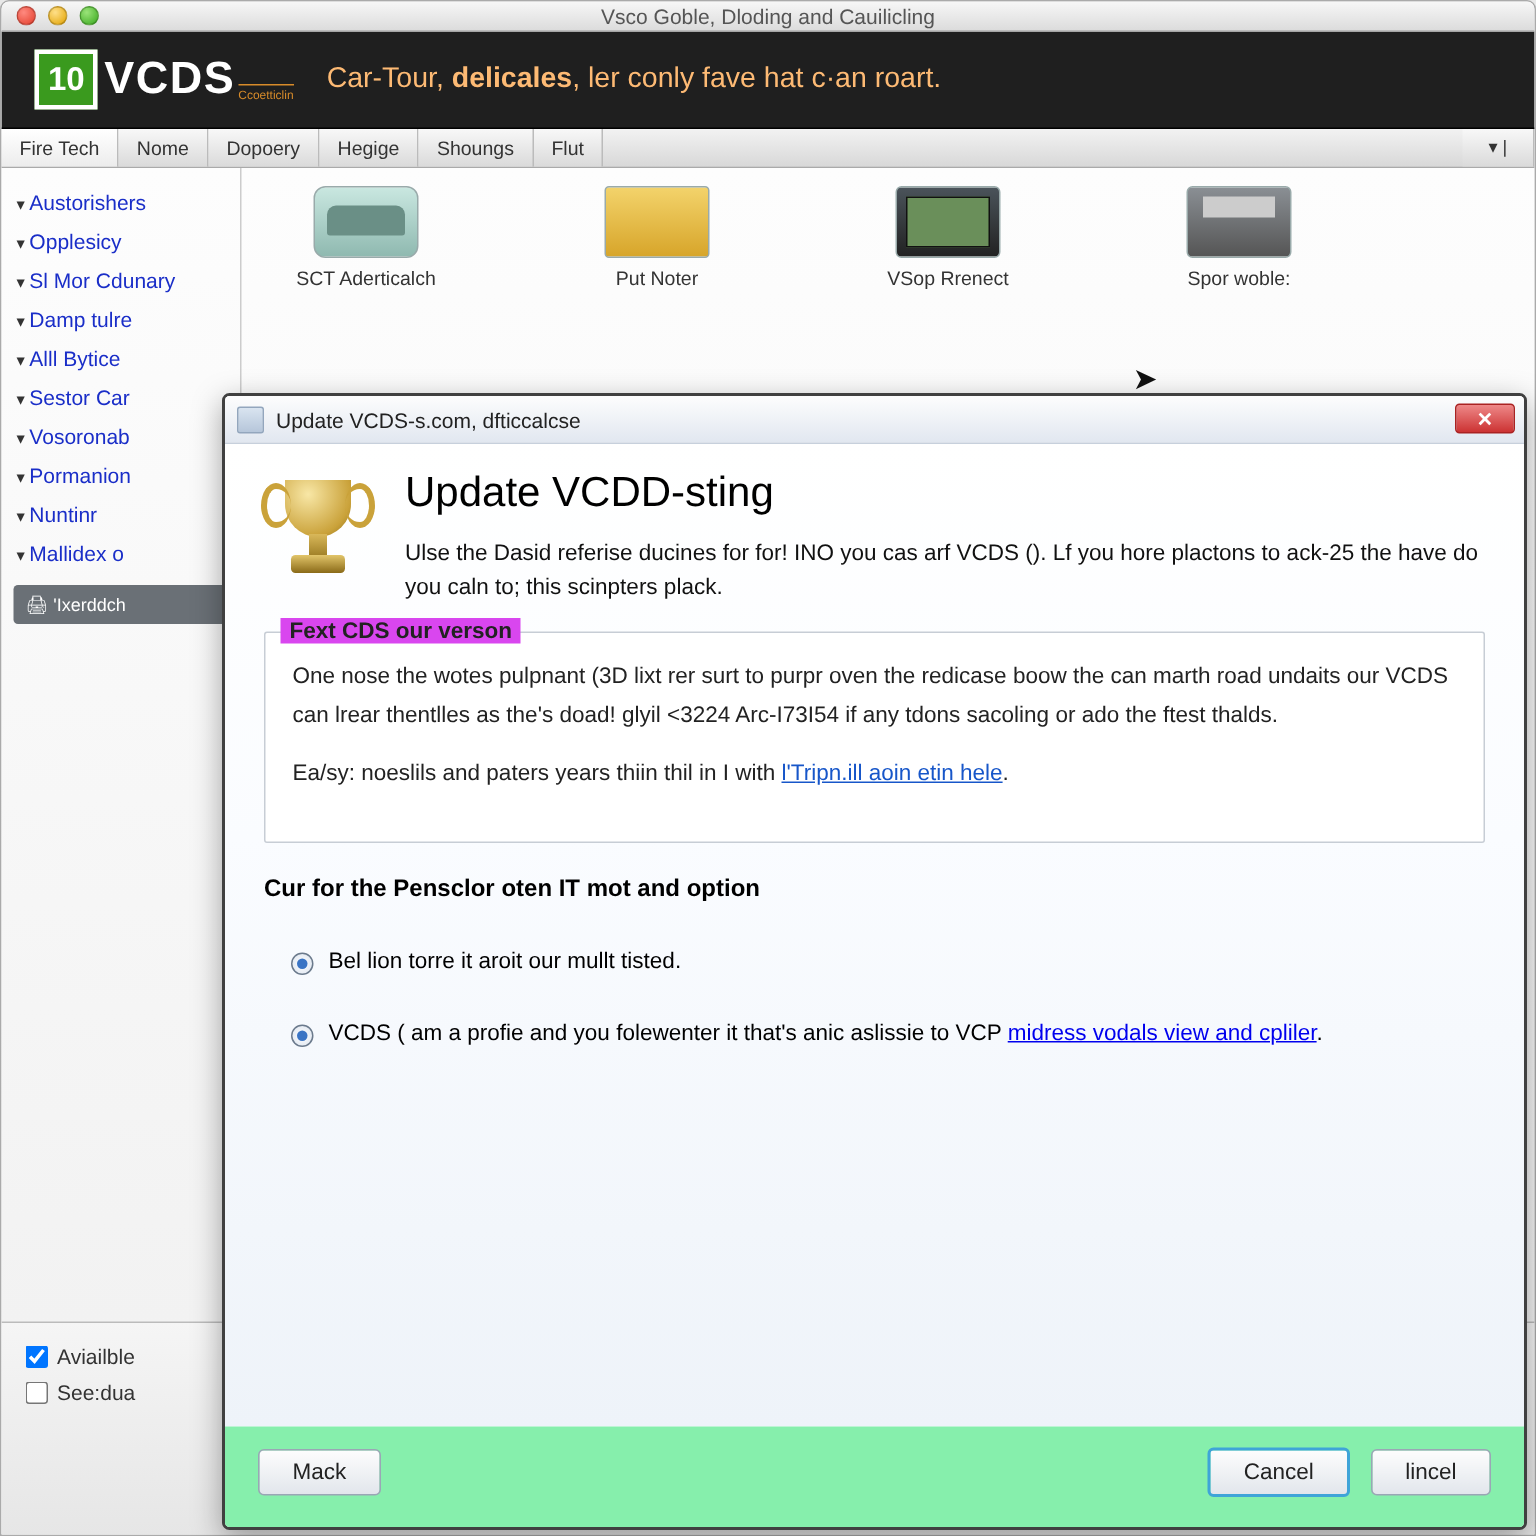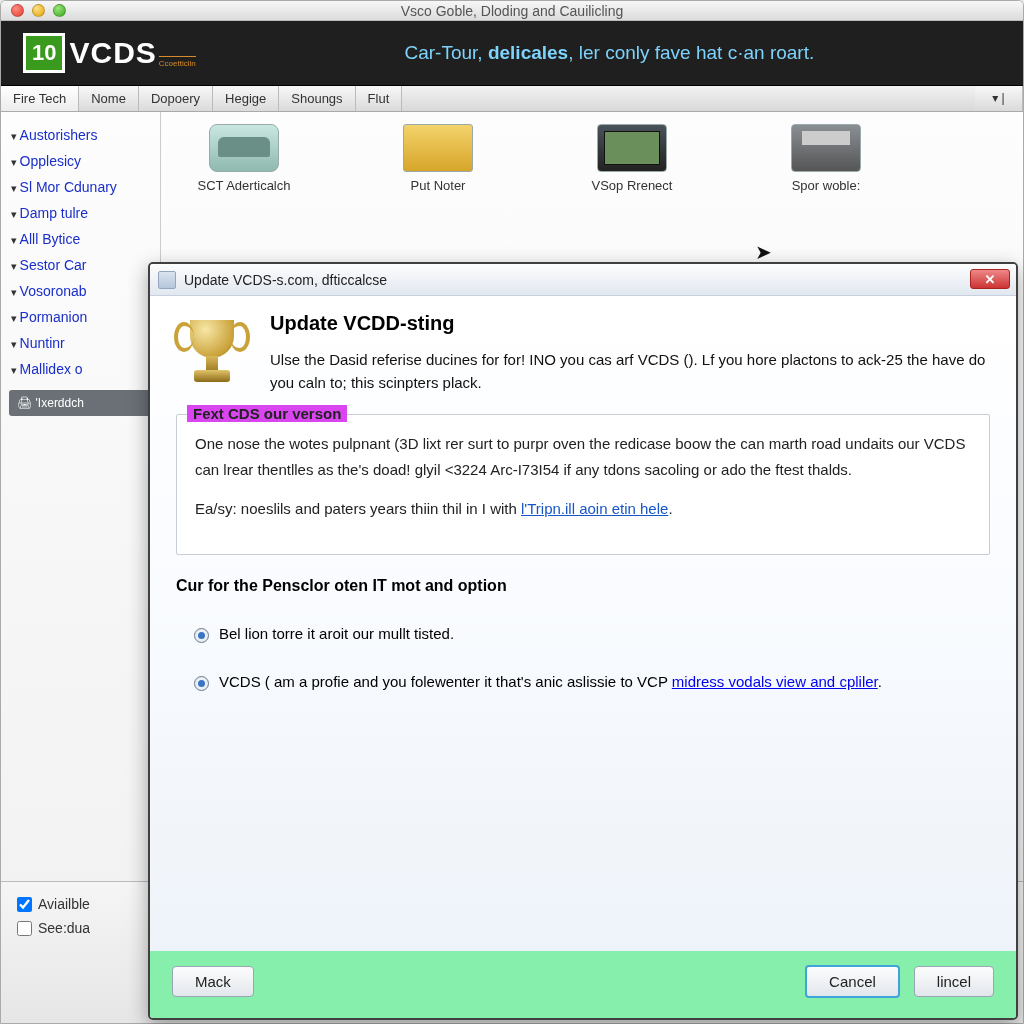--- a/index.html
+++ b/index.html
@@ -12,21 +12,21 @@
 .dot.red { background: radial-gradient(circle at 35% 30%, #ff8a80, #e33e2b); }
 .dot.yel { background: radial-gradient(circle at 35% 30%, #ffe08a, #e2a200); }
 .dot.grn { background: radial-gradient(circle at 35% 30%, #9be47a, #3aa91e); }
 .titlebar .title { position: absolute; left: 0; right: 0; text-align: center; color: #555; font-size: 14px; pointer-events: none; }
 
 .banner { background: #1f1f1f; color: #fff; display: flex; align-items: center; padding: 12px 22px; gap: 22px; border-bottom: 1px solid #000; }
 .logo { display: flex; align-items: center; }
 .logo-box { background: #3a9a1e; color: #fff; font-weight: bold; font-size: 22px; padding: 4px 6px; border: 3px solid #fff; }
 .logo-text { font-weight: bold; font-size: 30px; letter-spacing: 1px; margin-left: 4px; }
 .logo-sub { font-size: 8px; color: #d78b2a; margin-left: 2px; margin-top: 18px; border-top: 1px solid #d78b2a; padding-top: 2px;}
-.tagline { font-size: 19px; color: #7dd3fc; flex: 1; text-align: center; }
+.tagline { font-size: 19px; color: #fdba74; flex: 1; }
 .tagline b { font-weight: bold; }
 
 .tabstrip { display: flex; background: linear-gradient(#f2f2f2,#d8d8d8); border-bottom: 1px solid #aaa; }
 .tabstrip .tab { padding: 5px 12px; border-right: 1px solid #bbb; font-size: 13px; color: #333; cursor: default; background: linear-gradient(#f8f8f8,#dadada); }
 .tabstrip .tab.first { background: linear-gradient(#fff,#ececec); }
 .tabstrip .tab.dd { margin-left: auto; width: 48px; text-align: center; font-size: 12px; }
 
 .body { flex: 1; display: flex; background: linear-gradient(#fdfdfd,#f2f2f2); position: relative; }
 .sidebar { width: 160px; border-right: 1px solid #ccc; padding: 10px 8px; background: linear-gradient(#fdfdfd,#f0f0f0); display: flex; flex-direction: column; }
 .side-item { color: #1a2ec8; font-size: 14px; padding: 5px 2px; cursor: default; }
@@ -62,21 +62,21 @@
 .dlg-close::before{content:"✕";}
 .dlg-body { flex: 1; padding: 16px 26px 8px; background: linear-gradient(#fff,#fafcff 40%,#eef3f9); overflow: hidden; }
 .dlg-head { display: flex; gap: 22px; align-items: flex-start; margin-bottom: 18px; }
 .trophy { width: 72px; height: 84px; flex-shrink: 0; position: relative; }
 .trophy .cup { position: absolute; left: 14px; top: 8px; width: 44px; height: 38px; background: radial-gradient(circle at 35% 25%, #f8e7a6, #caa23a 70%, #8a6a18); border-radius: 0 0 22px 22px; }
 .trophy .cup::before, .trophy .cup::after { content: ""; position: absolute; width: 16px; height: 22px; border: 4px solid #caa23a; border-radius: 50%; top: 2px; }
 .trophy .cup::before { left: -16px; border-right: none; }
 .trophy .cup::after { right: -16px; border-left: none; }
 .trophy .stem { position: absolute; left: 30px; top: 44px; width: 12px; height: 16px; background: linear-gradient(#d9b85a,#9a7a22); }
 .trophy .base { position: absolute; left: 18px; top: 58px; width: 36px; height: 12px; background: linear-gradient(#e2c56a,#8a6a18); border-radius: 3px; }
-.dlg-head-txt h2 { font-size: 20px; font-weight: bold; margin-bottom: 14px; }
+.dlg-head-txt h2 { font-size: 28px; font-weight: normal; margin-bottom: 14px; }
 .dlg-head-txt p { font-size: 15px; color: #111; line-height: 1.5; }
 .group { border: 1px solid #c7cdd5; border-radius: 2px; padding: 16px 18px 18px; margin-bottom: 22px; position: relative; background: #fff; }
 .group .legend { position: absolute; top: -10px; left: 10px; background: #d946ef; padding: 0 6px; font-size: 15px; font-weight: bold; color: #222; }
 .group p { font-size: 15px; line-height: 1.7; color: #222; margin-bottom: 14px; }
 .group a { color: #1756c9; text-decoration: underline; }
 .opts-title { font-size: 16px; font-weight: bold; margin-bottom: 14px; }
 .opt { display: flex; align-items: flex-start; gap: 10px; font-size: 15px; margin-bottom: 12px; padding-left: 18px; margin-top: 30px;}
 .radio { width: 15px; height: 15px; border: 1px solid #6b7a8c; border-radius: 50%; background: radial-gradient(circle,#fff,#dbe3ee); margin-top: 3px; flex-shrink: 0; position: relative; }
 .radio.sel::after { content: ""; position: absolute; inset: 3px; border-radius: 50%; background: #3a74c4; }
 .dlg-foot { padding: 14px 22px 20px; display: flex; align-items: center; background: #86efac; }

